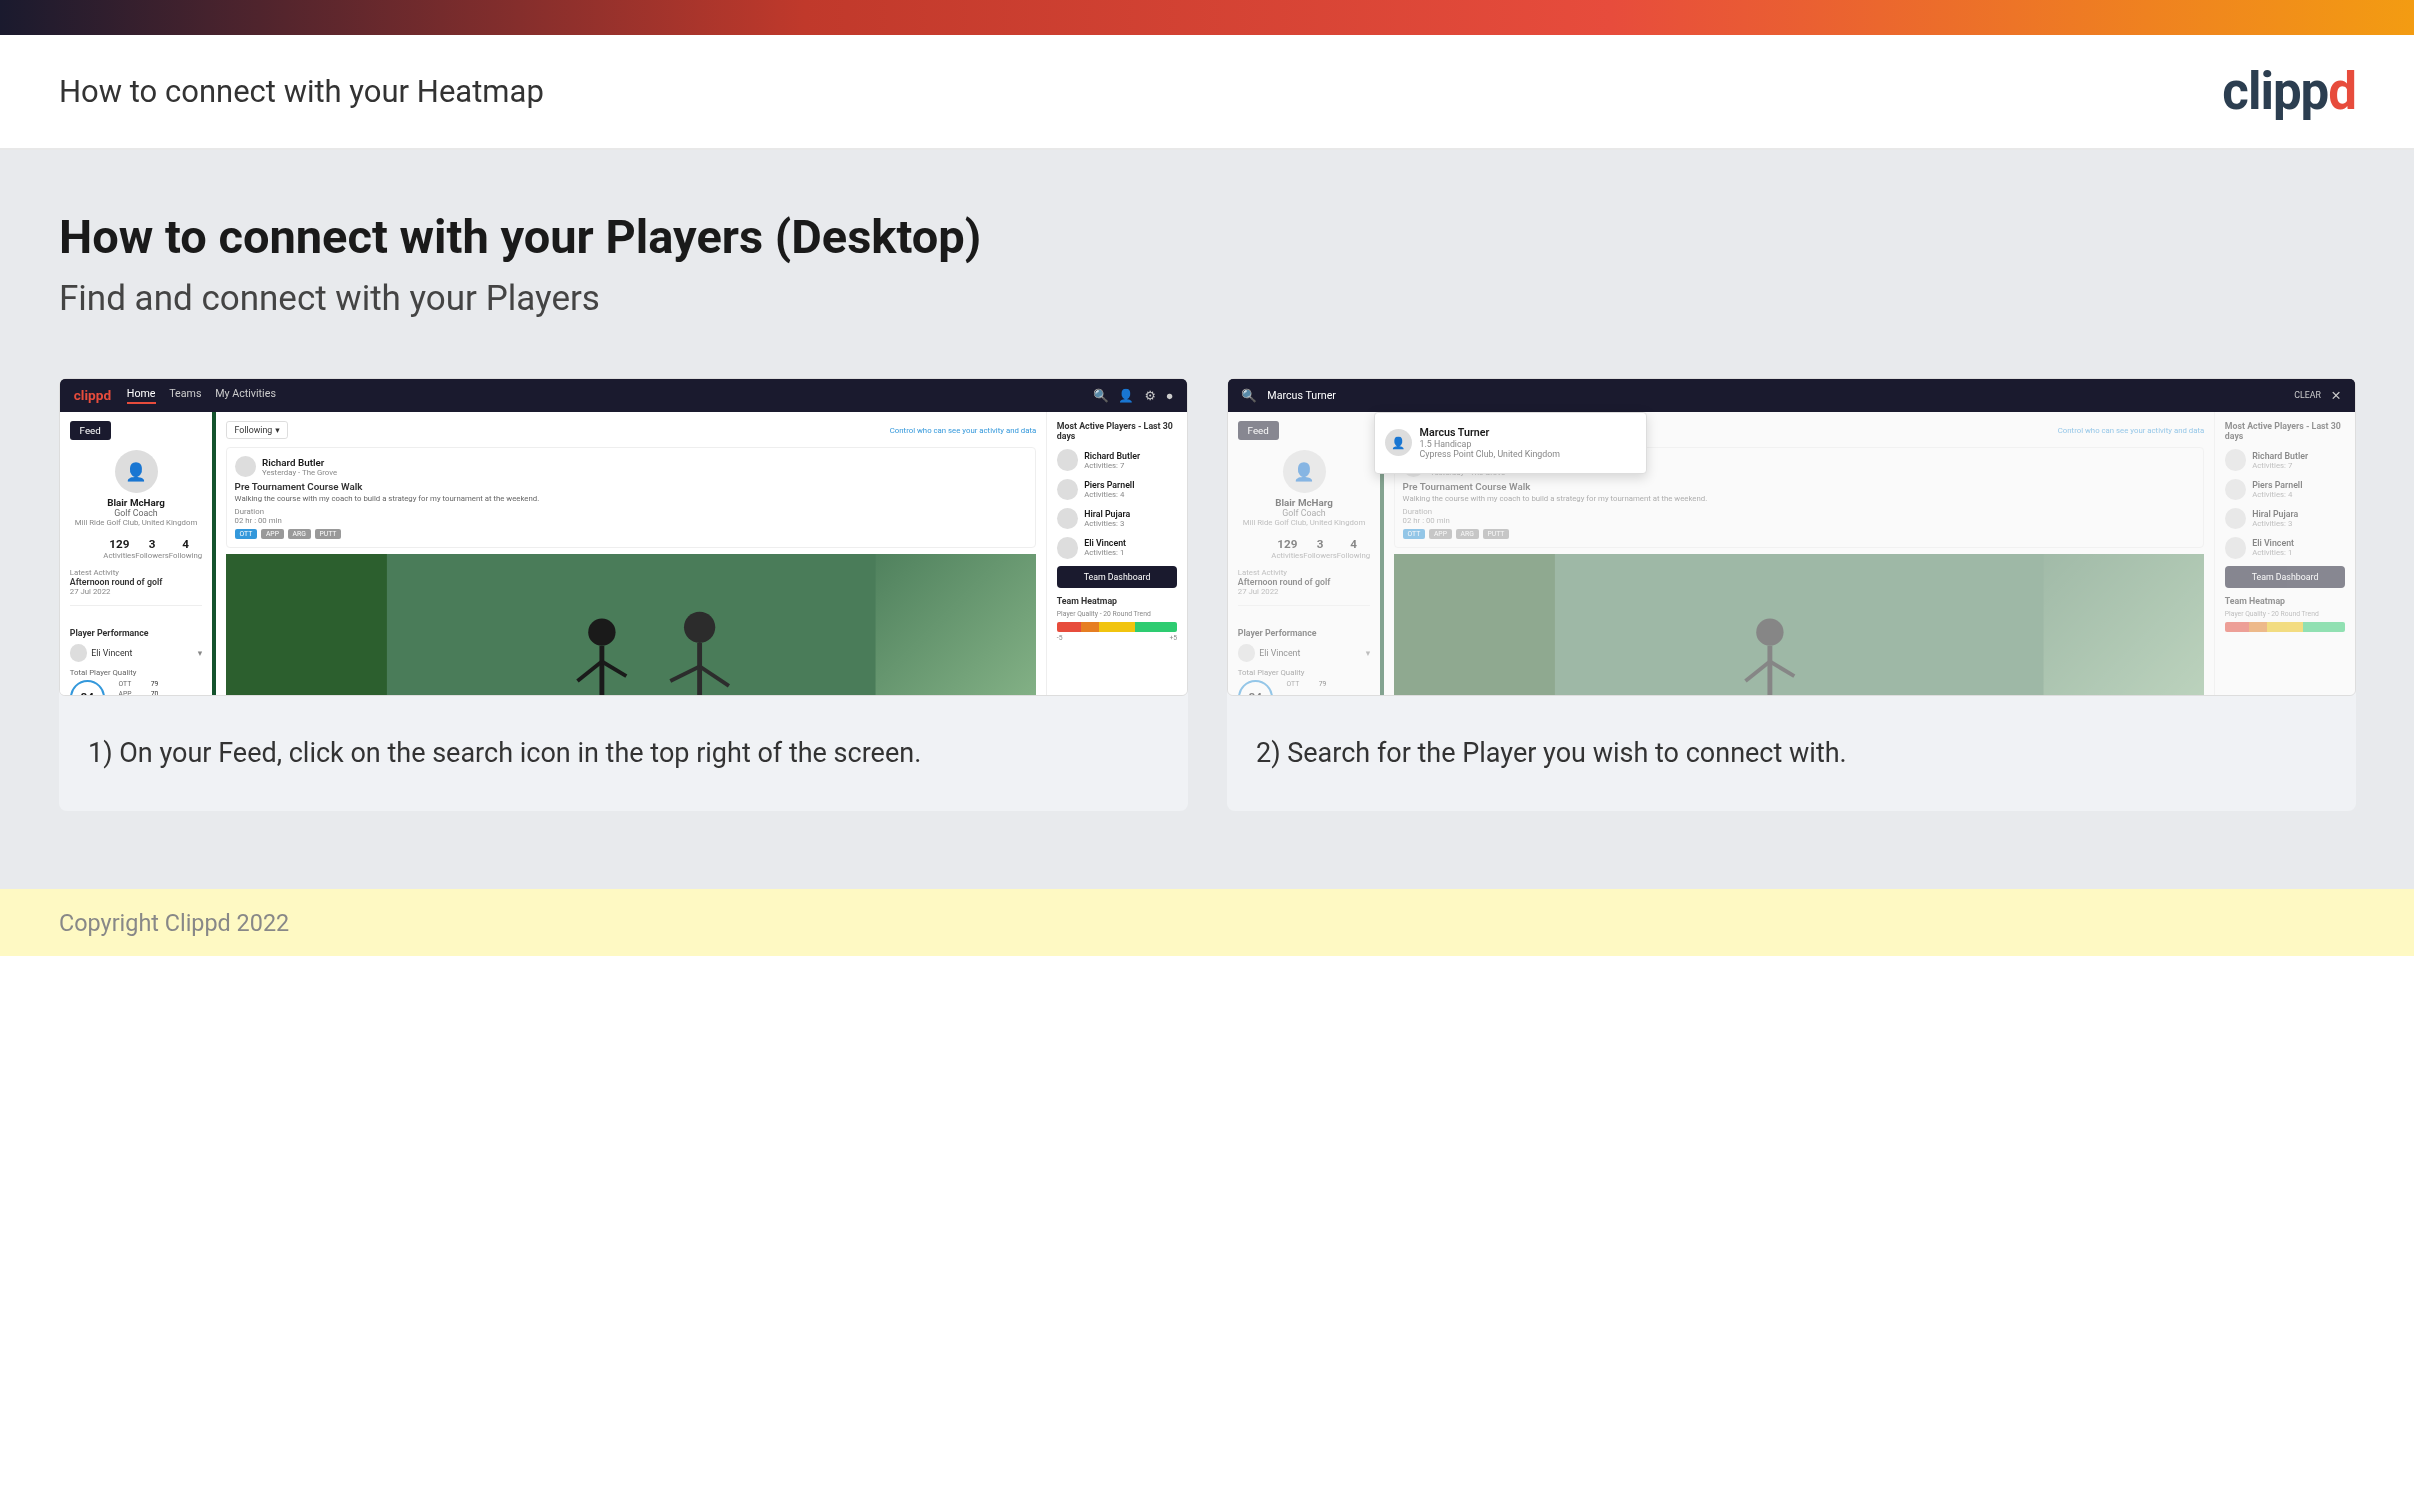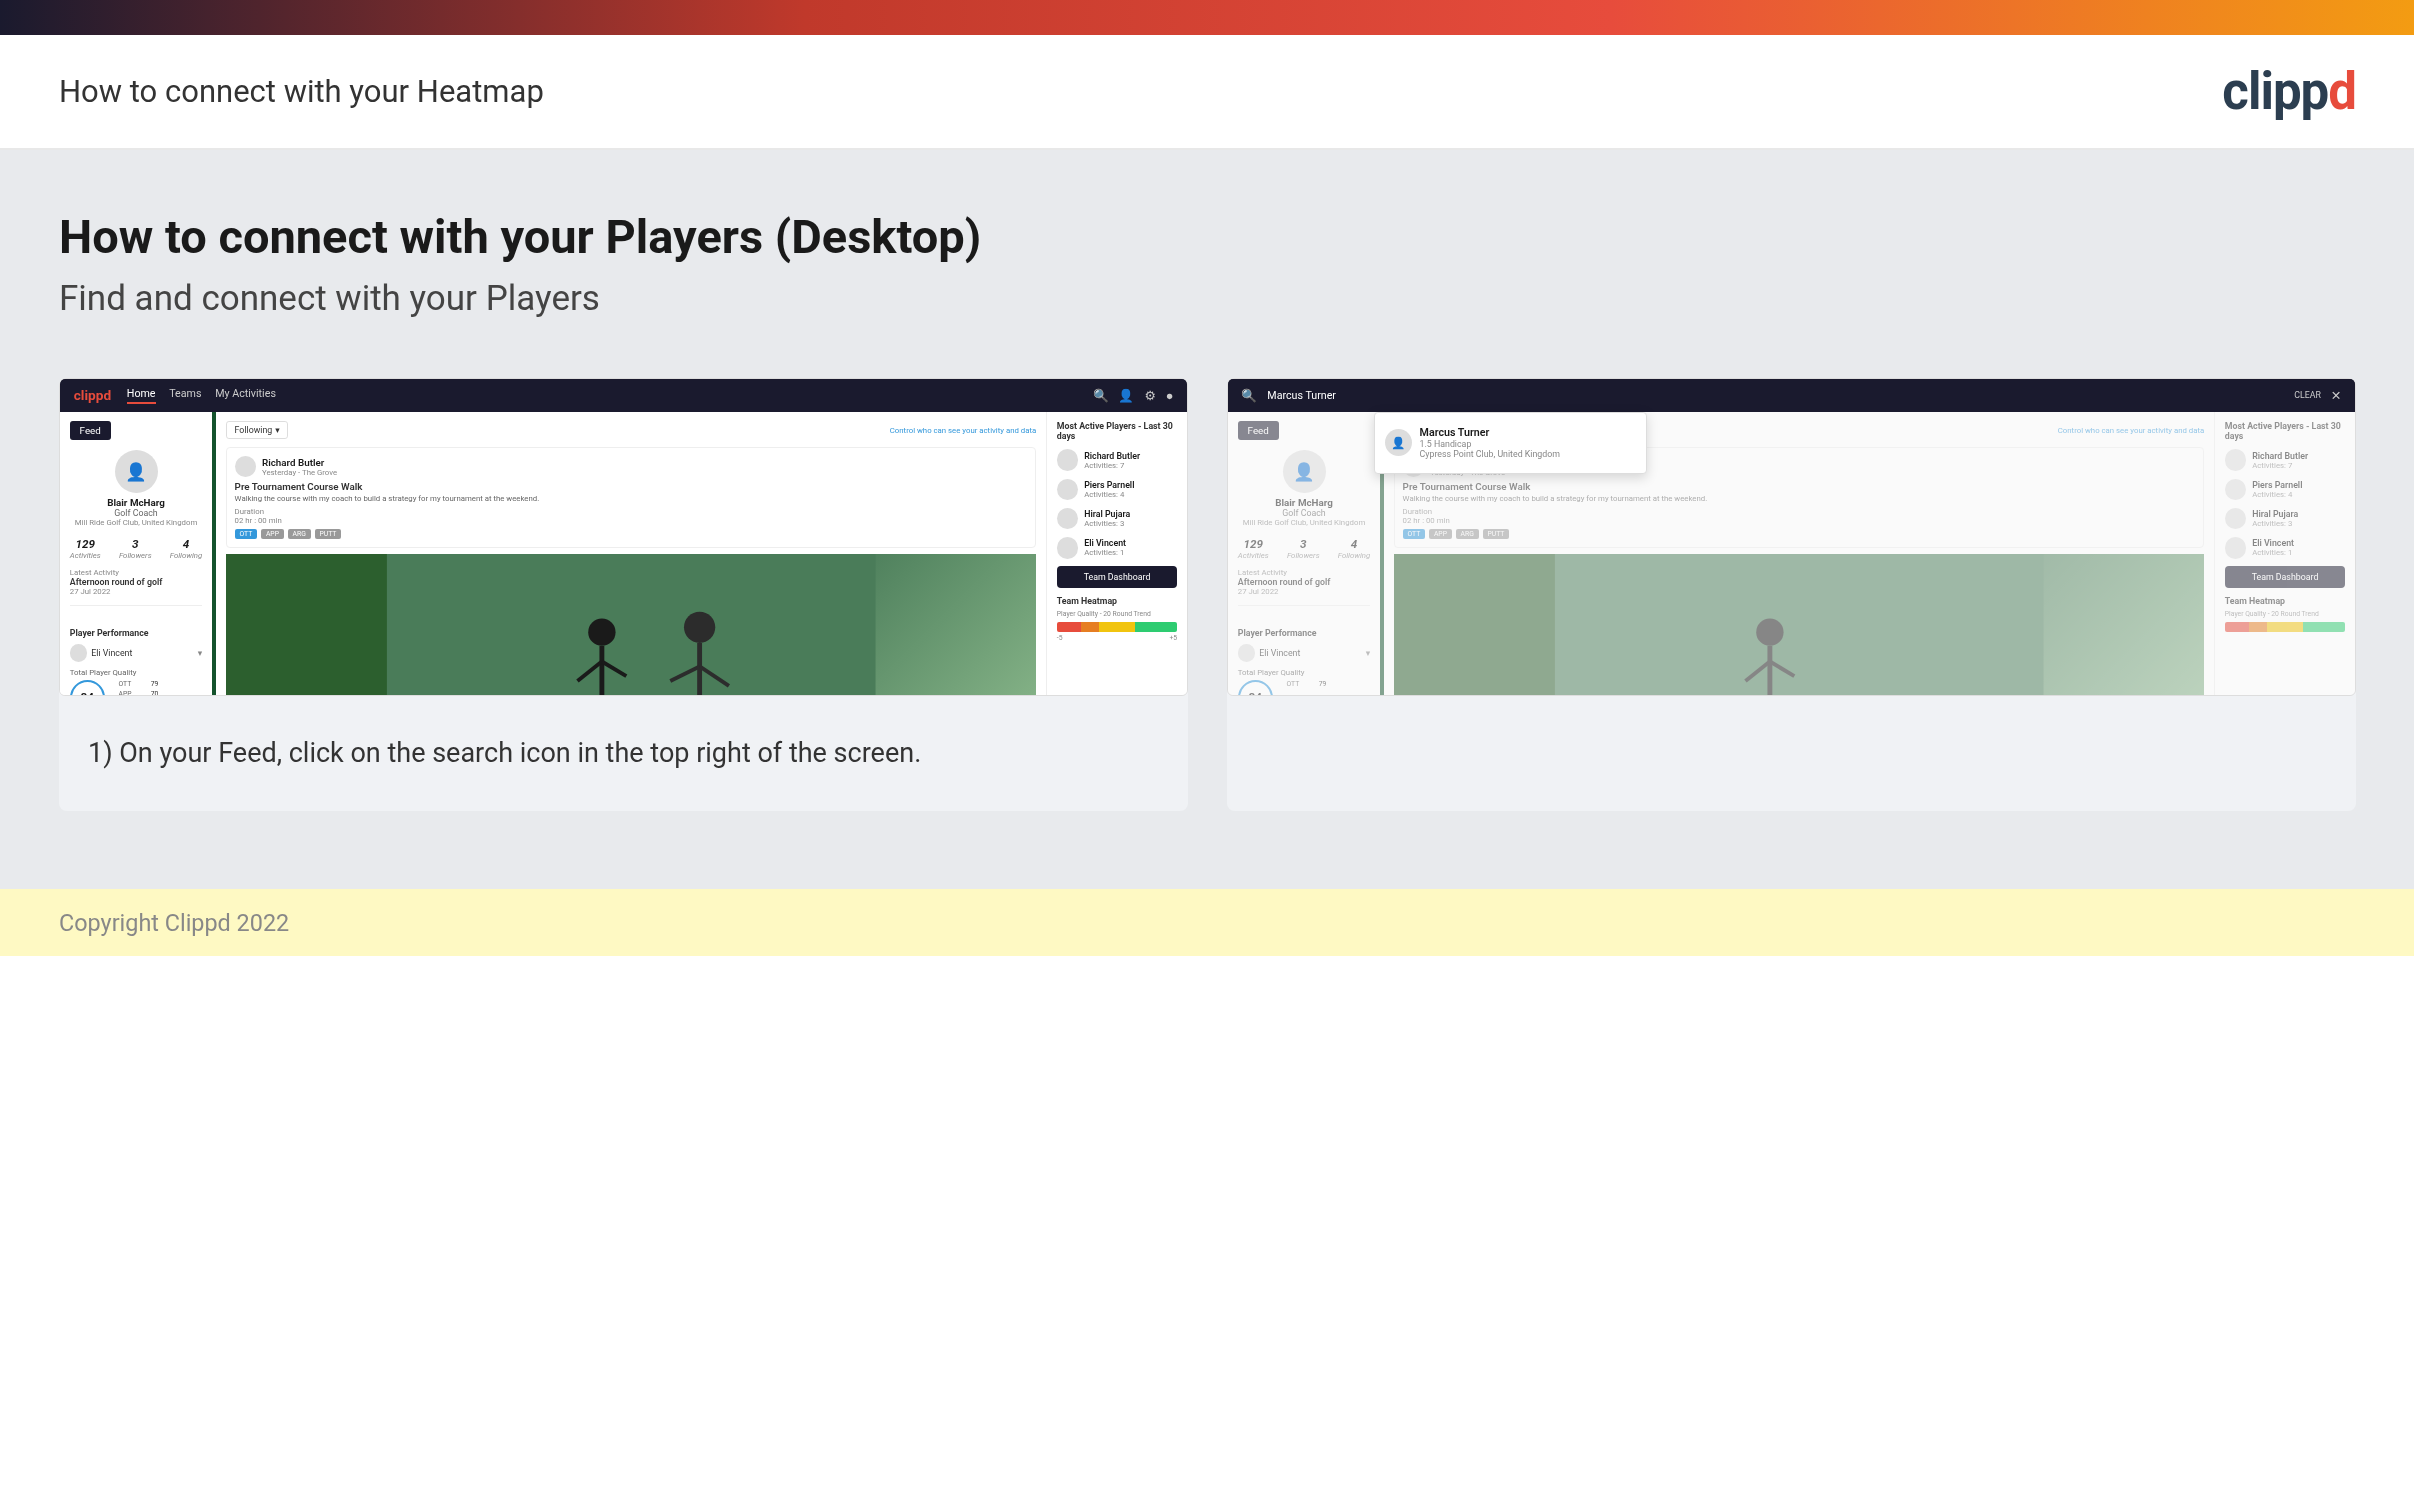--- a/index.html
+++ b/index.html
@@ -187,23 +187,22 @@
       color: #666;
     }
 
     .profile-location {
       font-size: 7.8px;
       color: #888;
     }
 
     .profile-stats {
       display: flex;
-      justify-content: space-between;
+      justify-content: flex-end;
       margin: 7.8px 0;
-      font-style: italic;
     }
 
     .stat-item {
       text-align: center;
     }
 
     .stat-num {
       font-size: 11.7px;
       font-weight: 700;
       color: #1a1a1a;
@@ -969,20 +968,21 @@
                 <div class="heatmap-seg" style="width:20%;background:#e74c3c;"></div>
                 <div class="heatmap-seg" style="width:15%;background:#e67e22;"></div>
                 <div class="heatmap-seg" style="width:30%;background:#f1c40f;"></div>
                 <div class="heatmap-seg" style="width:35%;background:#2ecc71;"></div>
               </div>
             </div>
           </div>
         </div>
       </div>
 
+      <div class="screenshot-caption">2) Search for the Player you wish to connect with.</div>
     </div>
 
   </div>
 </div>
 
 <div class="footer">
   <span>Copyright Clippd 2022</span>
 </div>
 
 

